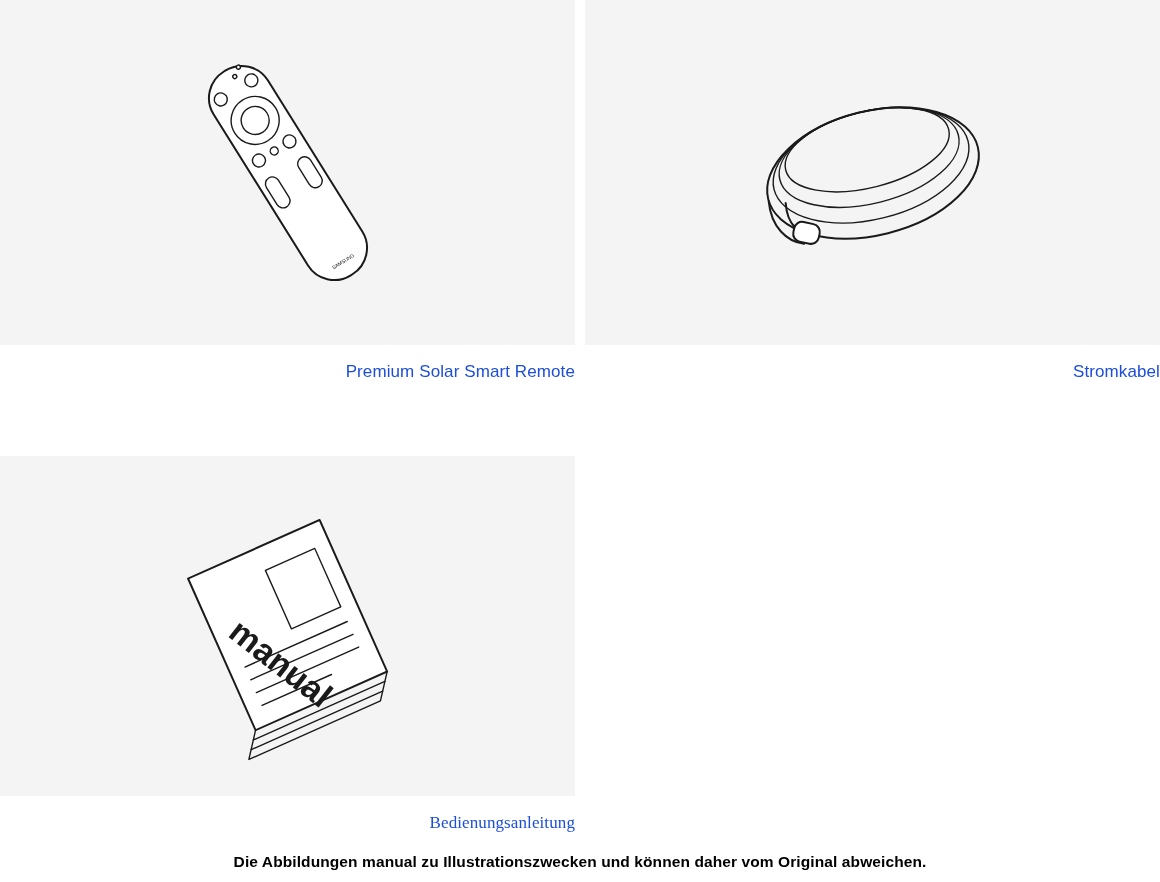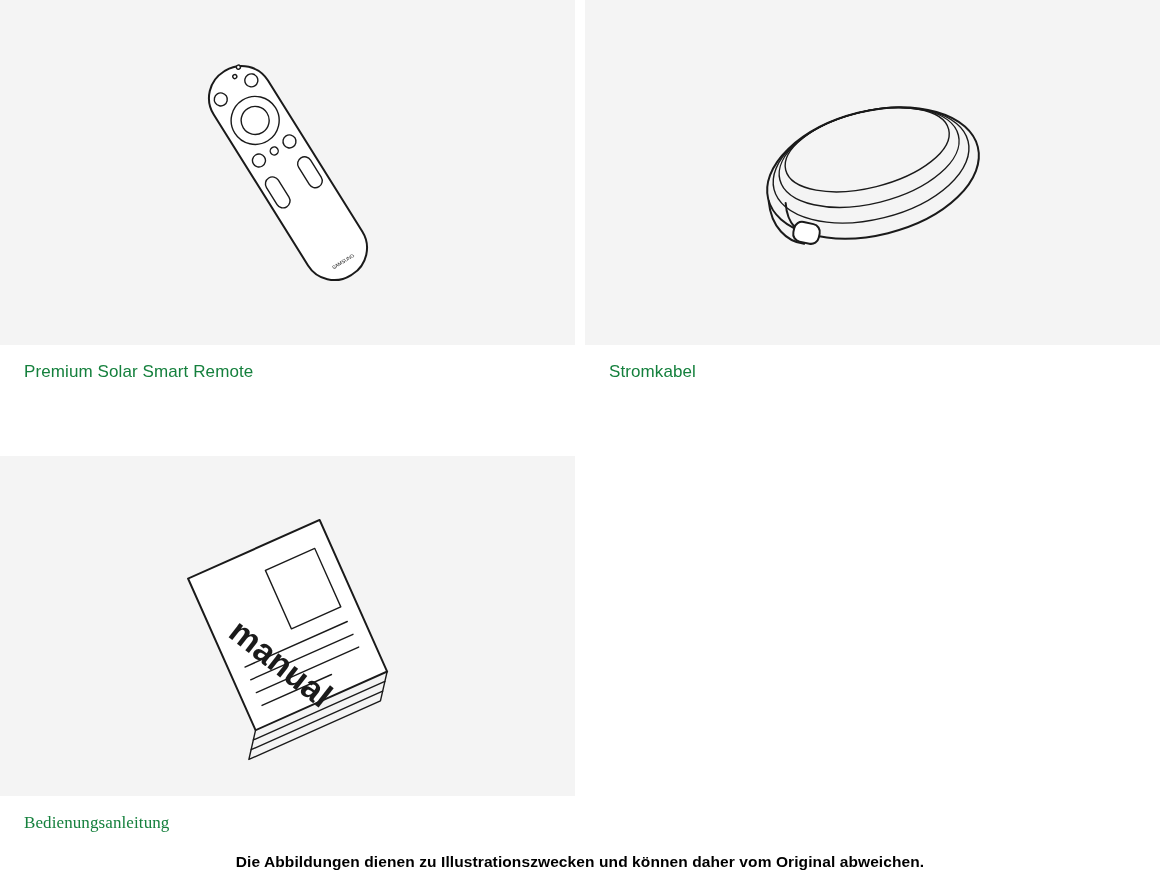--- a/index.html
+++ b/index.html
@@ -43,24 +43,24 @@
     background: #f4f4f4;
     display: flex;
     align-items: center;
     justify-content: center;
     box-sizing: border-box;
   }
   .thumb.row2 {
     height: 340px;
   }
   .caption {
-    text-align: left;
+    text-align: right;
     font-size: 17px;
     line-height: 22px;
-    color: #15803d;
+    color: #1d4ed8;
     padding-top: 16px;
     letter-spacing: 0.1px;
     padding-left: 24px;
   }
   .caption.left-shift {
     position: relative;
     left: 0px;
     font-family: Liberation Serif, serif;
   }
   .disclaimer {
@@ -165,14 +165,14 @@
             <line class="ln-thin" x1="104" y1="202" x2="180" y2="202"></line>
             <text class="manual-text" x="100" y="124" transform="rotate(62 100 124)">manual</text>
           </g>
         </svg>
       </div>
       <div class="caption left-shift">Bedienungsanleitung</div>
     </div>
 
   </div>
 
-  <div class="disclaimer">Die Abbildungen dienen zu Illustrationszwecken und können daher vom Original abweichen.</div>
+  <div class="disclaimer">Die Abbildungen manual zu Illustrationszwecken und können daher vom Original abweichen.</div>
 </div>
 
 </body></html>

